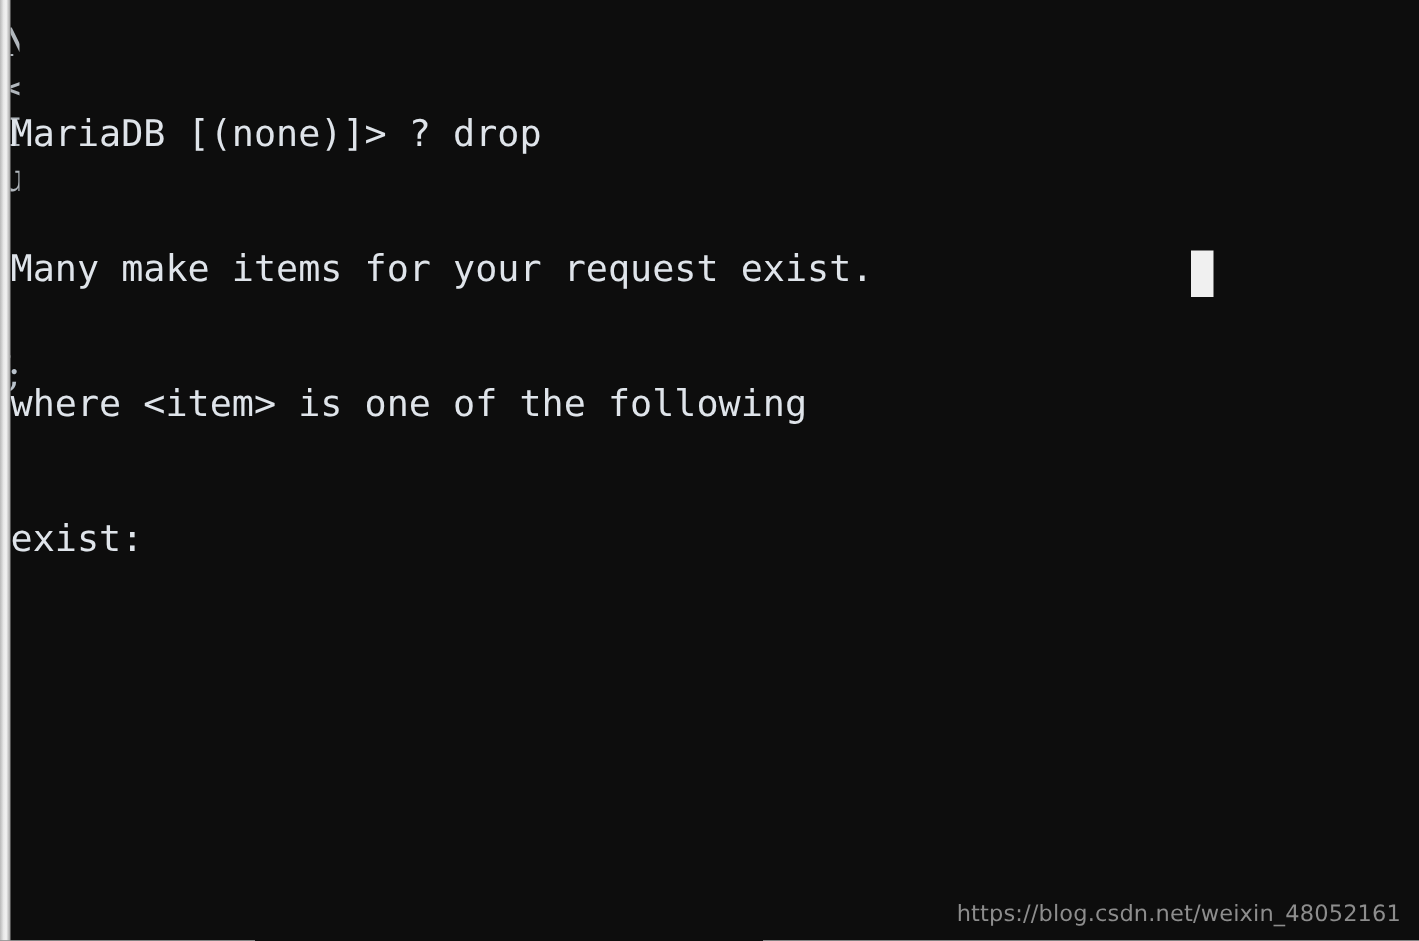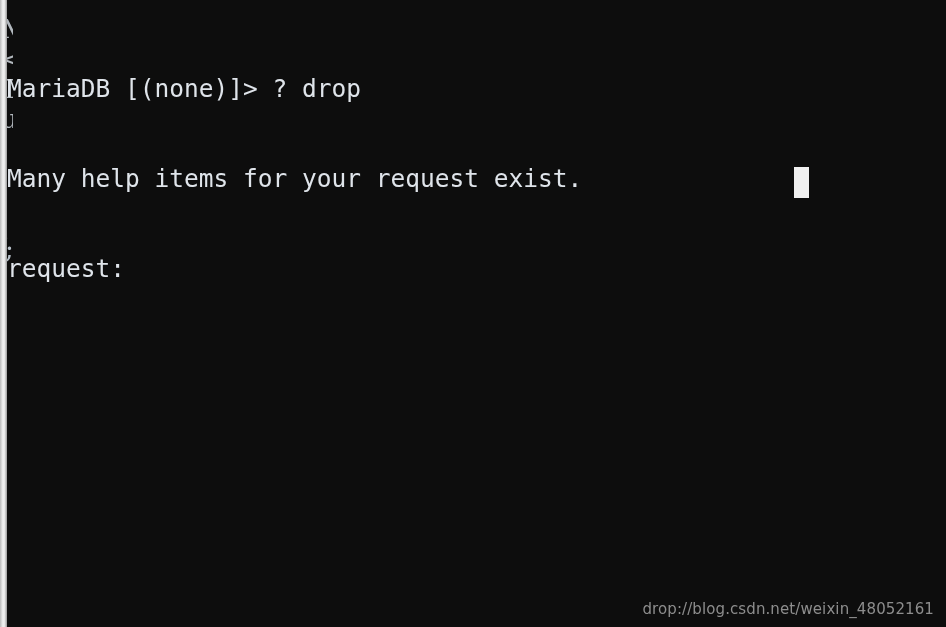--- a/index.html
+++ b/index.html
@@ -125,36 +125,37 @@
 u
  
  
  
 ;</div>
 
     <div class="stray-glyph" style="top:236px">;</div>
 
     <div class="term-lines">
       <div class="term-line mono">MariaDB [(none)]&gt; ? drop</div>
-      <div class="term-line mono">Many help items for your request exist.</div>
-      <div class="term-line mono">request:</div>
+      <div class="term-line mono">Many make items for your request exist.</div>
+      <div class="term-line mono">where &lt;item&gt; is one of the following</div>
+      <div class="term-line mono">exist:</div>
 
       
       
       
       
       
       
       
       
       
       
       
       
       
       
     </div>
 
     <div id="cursor"></div>
   </div>
 
-  <div id="watermark">drop://blog.csdn.net/weixin_48052161</div>
+  <div id="watermark">https://blog.csdn.net/weixin_48052161</div>
 </div>
 
 </body></html>

